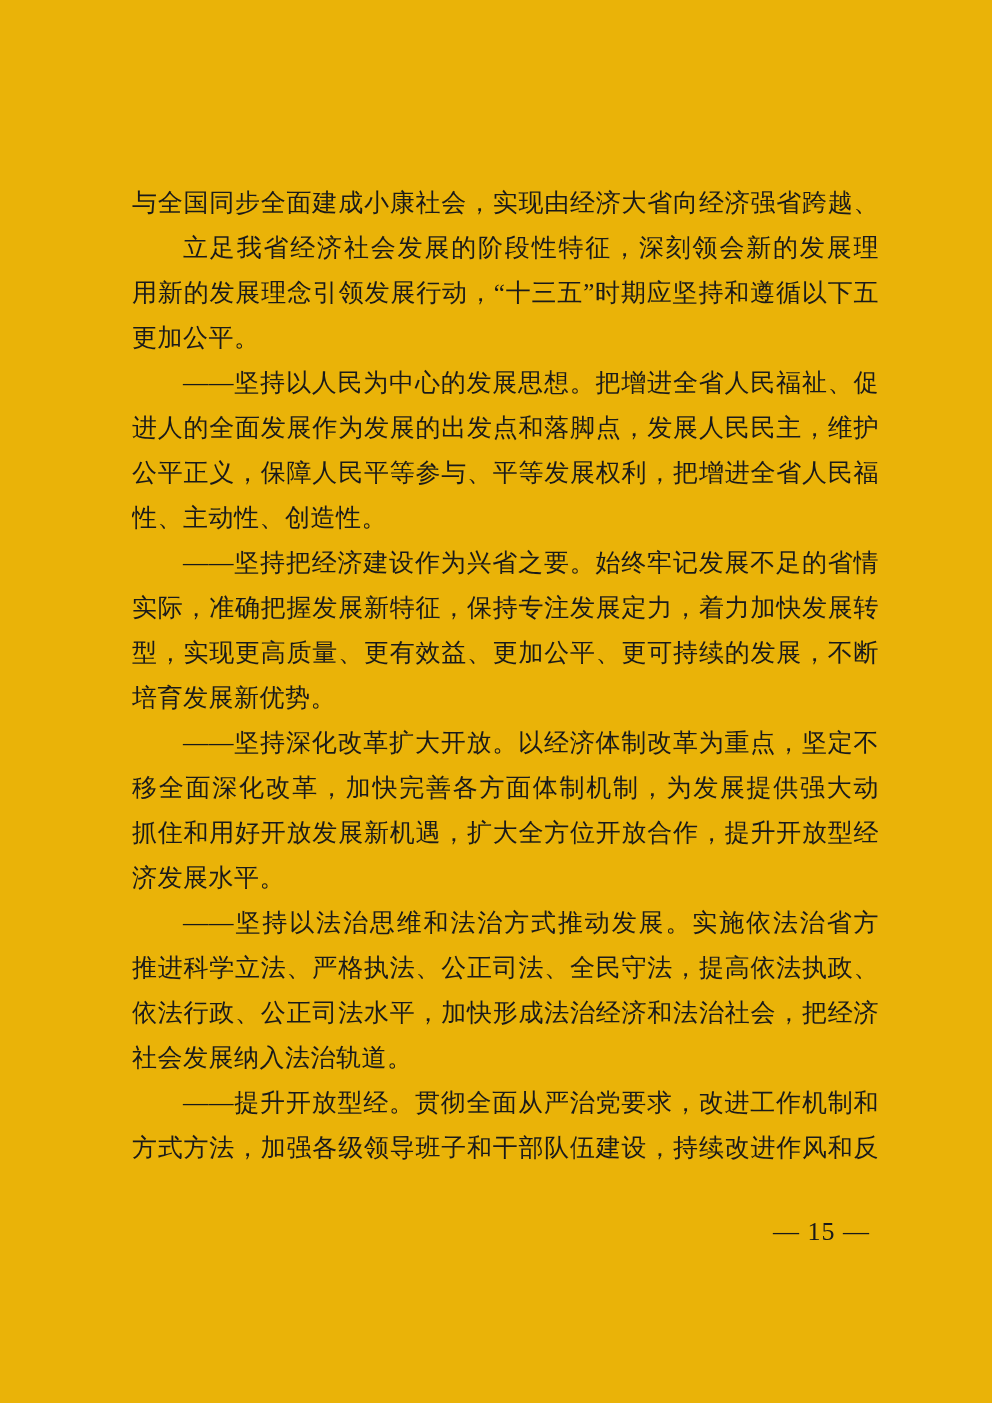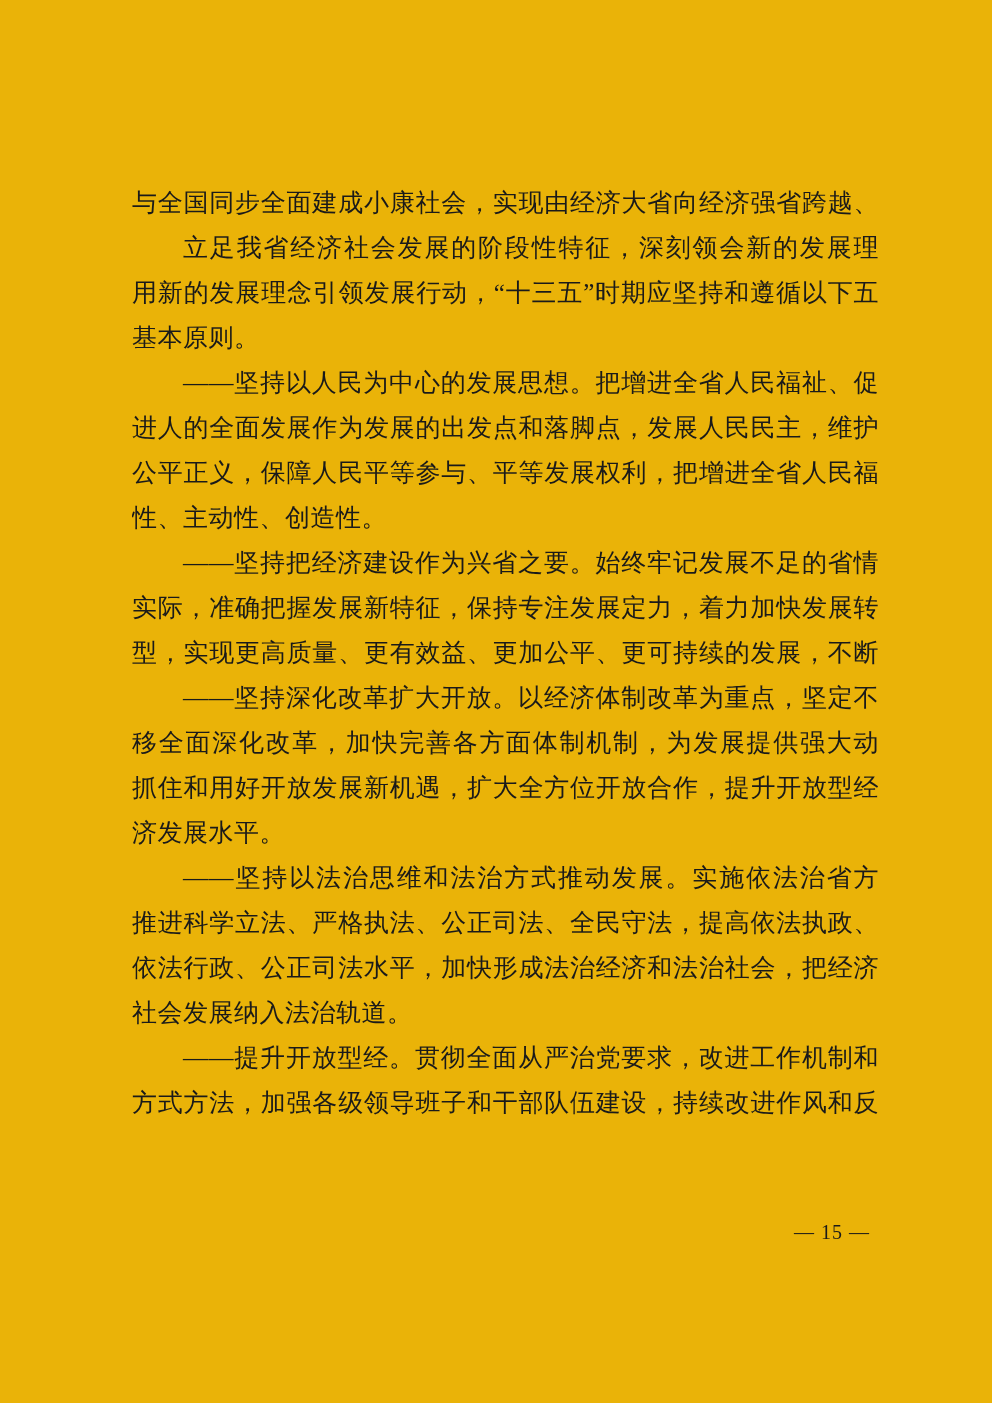--- a/index.html
+++ b/index.html
@@ -37,44 +37,45 @@
   
   .ind {
     text-indent: 51px;
   }
   .page-number {
     position: absolute;
     top: 1212px;
     right: 122px;
     height: 40px;
     line-height: 40px;
-    font-size: 20px;
+    font-size: 26px;
     letter-spacing: 1px;
     color: #1a1a1a;
     white-space: nowrap;
     text-align: right;
   }
 </style>
 </head>
 <body>
 
 <div class="sheet">
 
   <div class="text-block">
     <div class="line j">与全国同步全面建成小康社会，实现由经济大省向经济强省跨越、</div>
     <div class="line j ind">立足我省经济社会发展的阶段性特征，深刻领会新的发展理念，</div>
     <div class="line j">用新的发展理念引领发展行动，“十三五”时期应坚持和遵循以下五条</div>
-    <div class="line">基本原则。</div>
+    <div class="line">更加公平。</div>
     <div class="line j ind">——坚持以人民为中心的发展思想。把增进全省人民福祉、促</div>
     <div class="line j">进人的全面发展作为发展的出发点和落脚点，发展人民民主，维护</div>
     <div class="line j">公平正义，保障人民平等参与、平等发展权利，把增进全省人民福祉</div>
     <div class="line">性、主动性、创造性。</div>
     <div class="line j ind">——坚持把经济建设作为兴省之要。始终牢记发展不足的省情</div>
     <div class="line j">实际，准确把握发展新特征，保持专注发展定力，着力加快发展转</div>
     <div class="line j">型，实现更高质量、更有效益、更加公平、更可持续的发展，不断</div>
+    <div class="line">培育发展新优势。</div>
     <div class="line j ind">——坚持深化改革扩大开放。以经济体制改革为重点，坚定不</div>
     <div class="line j">移全面深化改革，加快完善各方面体制机制，为发展提供强大动力。</div>
     <div class="line j">抓住和用好开放发展新机遇，扩大全方位开放合作，提升开放型经</div>
     <div class="line">济发展水平。</div>
     <div class="line j ind">——坚持以法治思维和法治方式推动发展。实施依法治省方略，</div>
     <div class="line j">推进科学立法、严格执法、公正司法、全民守法，提高依法执政、</div>
     <div class="line j">依法行政、公正司法水平，加快形成法治经济和法治社会，把经济</div>
     <div class="line">社会发展纳入法治轨道。</div>
     <div class="line j ind">——提升开放型经。贯彻全面从严治党要求，改进工作机制和</div>
     <div class="line j">方式方法，加强各级领导班子和干部队伍建设，持续改进作风和反</div>

